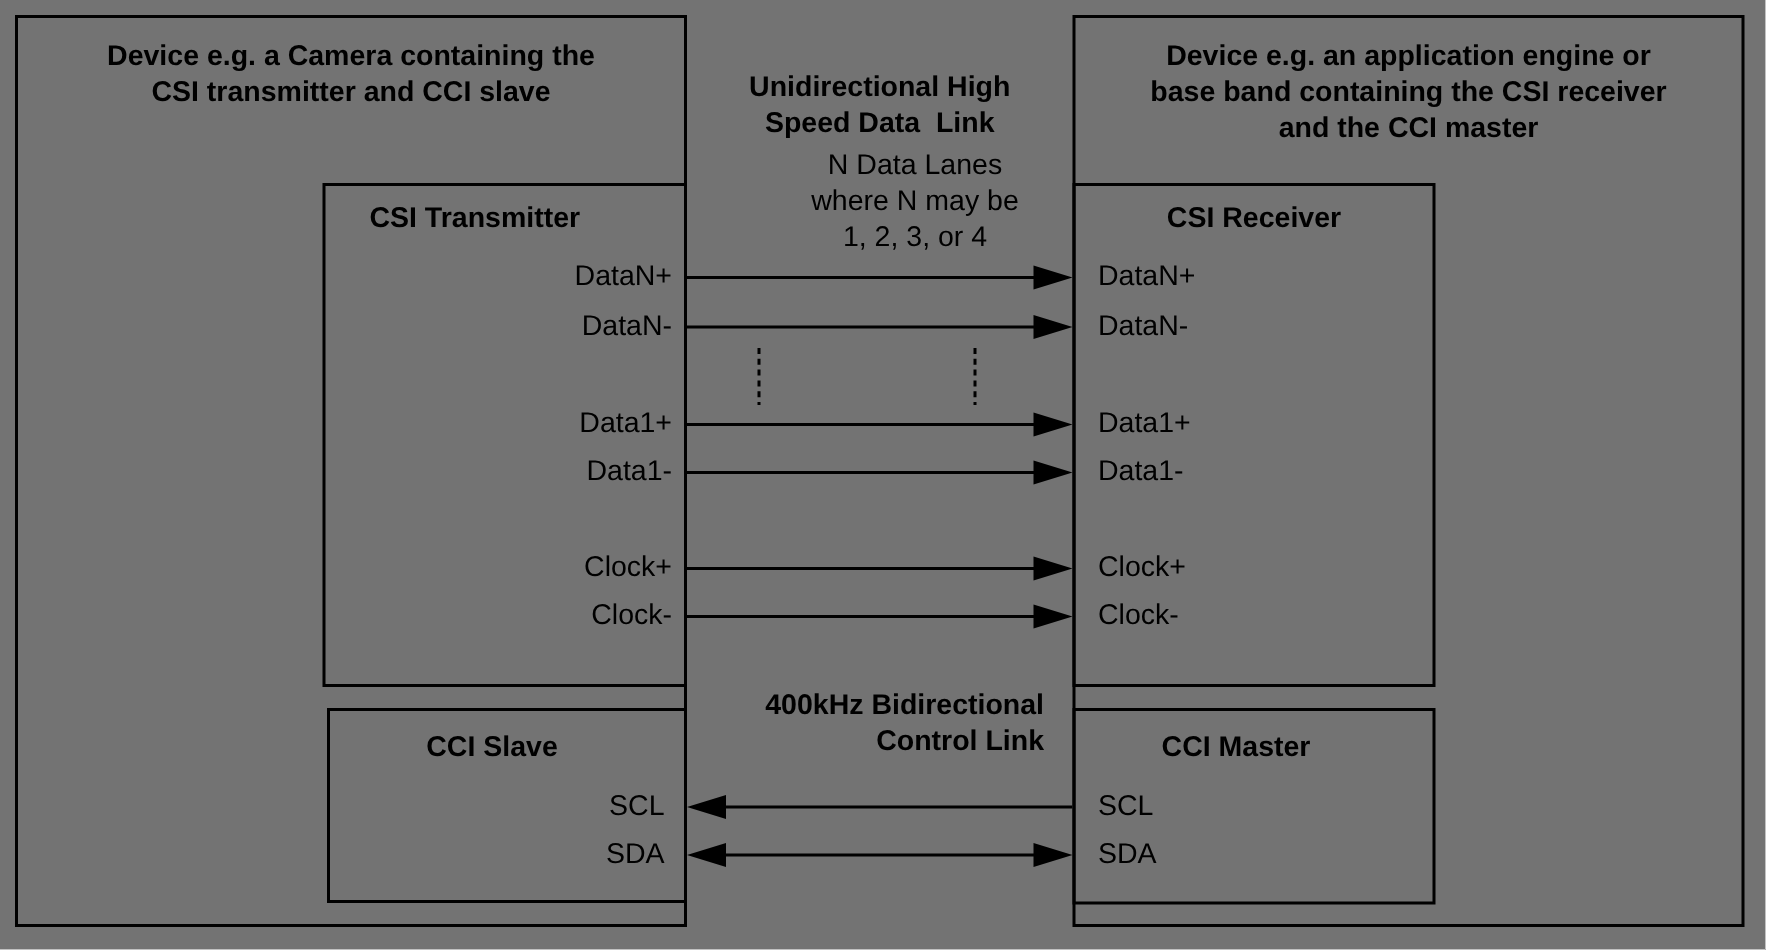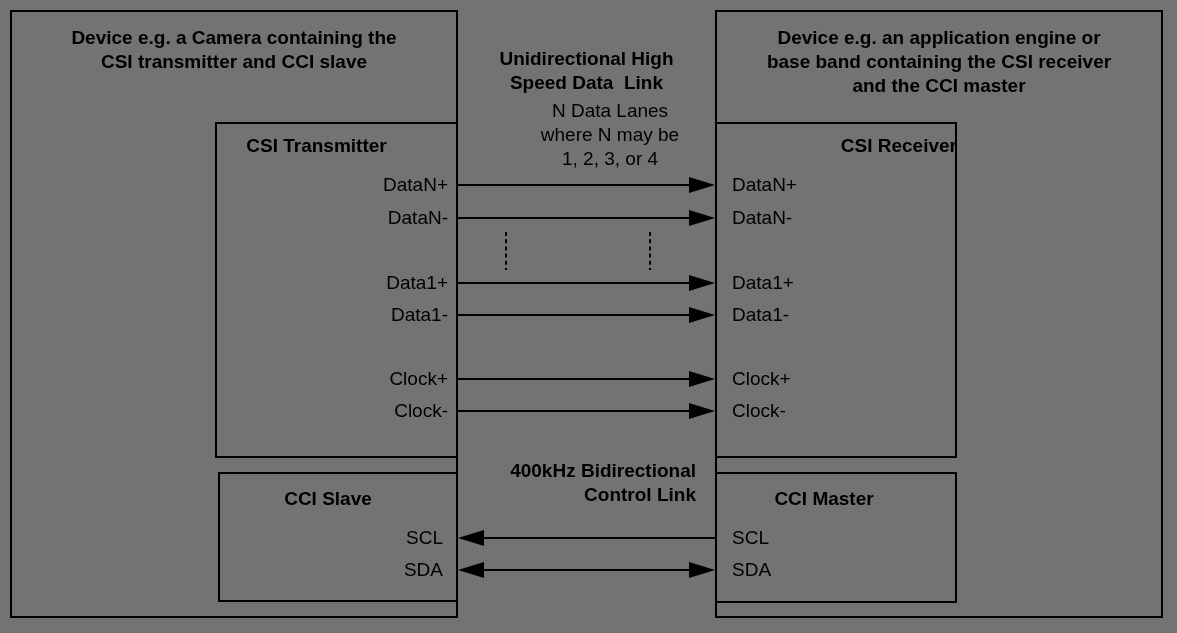--- a/index.html
+++ b/index.html
@@ -61,21 +61,21 @@
 
   <div class="txt bold" style="left:458px; top:26px; width:257px;margin-top:21px;">Unidirectional High
 Speed Data  Link</div>
   <div class="txt" style="left:458px; top:99px; width:304px;">N Data Lanes
 where N may be
 1, 2, 3, or 4</div>
   <div class="txt bold" style="left:440px; top:459px; width:256px;text-align:right;">400kHz Bidirectional
 Control Link</div>
 
   <div class="txt bold" style="left:215px; top:134px; width:203px;">CSI Transmitter</div>
-  <div class="txt bold" style="left:715px; top:134px; width:242px;text-align:right;">CSI Receiver</div>
+  <div class="txt bold" style="left:715px; top:134px; width:242px;">CSI Receiver</div>
   <div class="txt bold" style="left:218px; top:487px; width:220px;">CCI Slave</div>
   <div class="txt bold" style="left:715px; top:487px; width:218px;">CCI Master</div>
 
   <div class="pin left" style="left:215px; top:173px; width:233px;">DataN+</div>
   <div class="pin left" style="left:215px; top:206px; width:233px;">DataN-</div>
   <div class="pin left" style="left:215px; top:271px; width:233px;">Data1+</div>
   <div class="pin left" style="left:215px; top:303px; width:233px;">Data1-</div>
   <div class="pin left" style="left:215px; top:367px; width:233px;">Clock+</div>
   <div class="pin left" style="left:215px; top:399px; width:233px;">Clock-</div>
 

